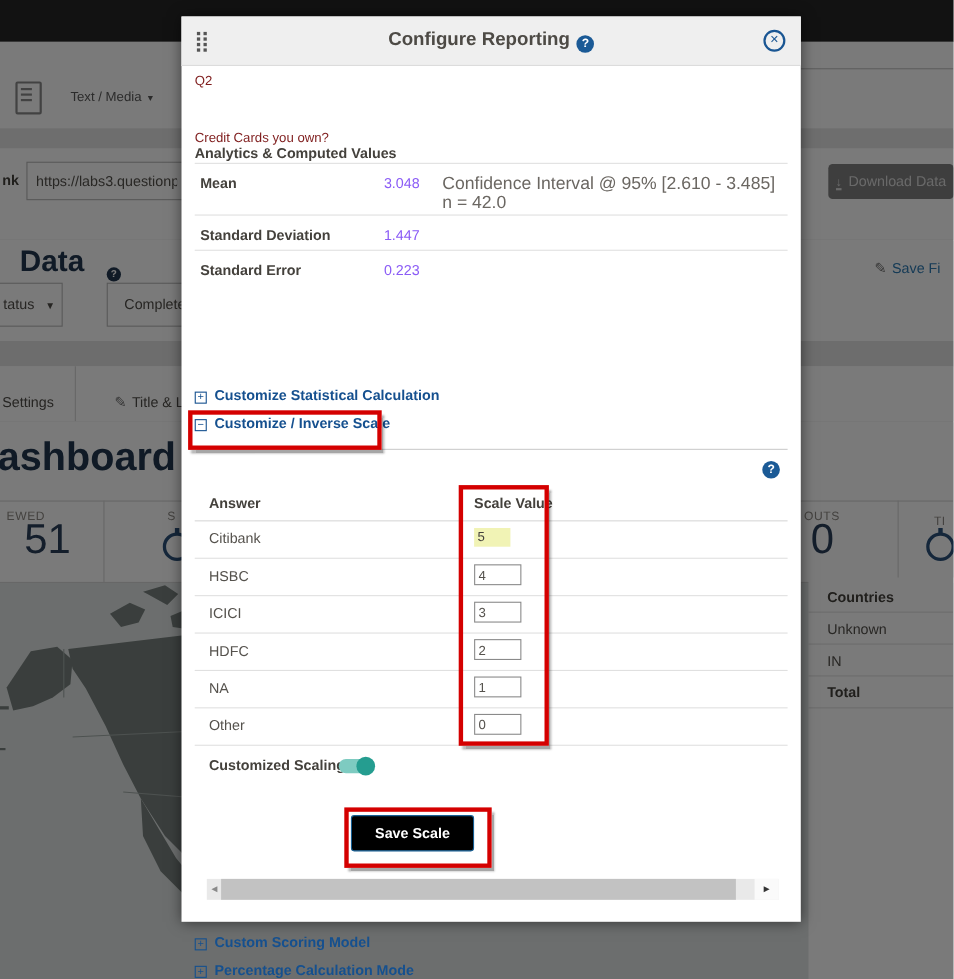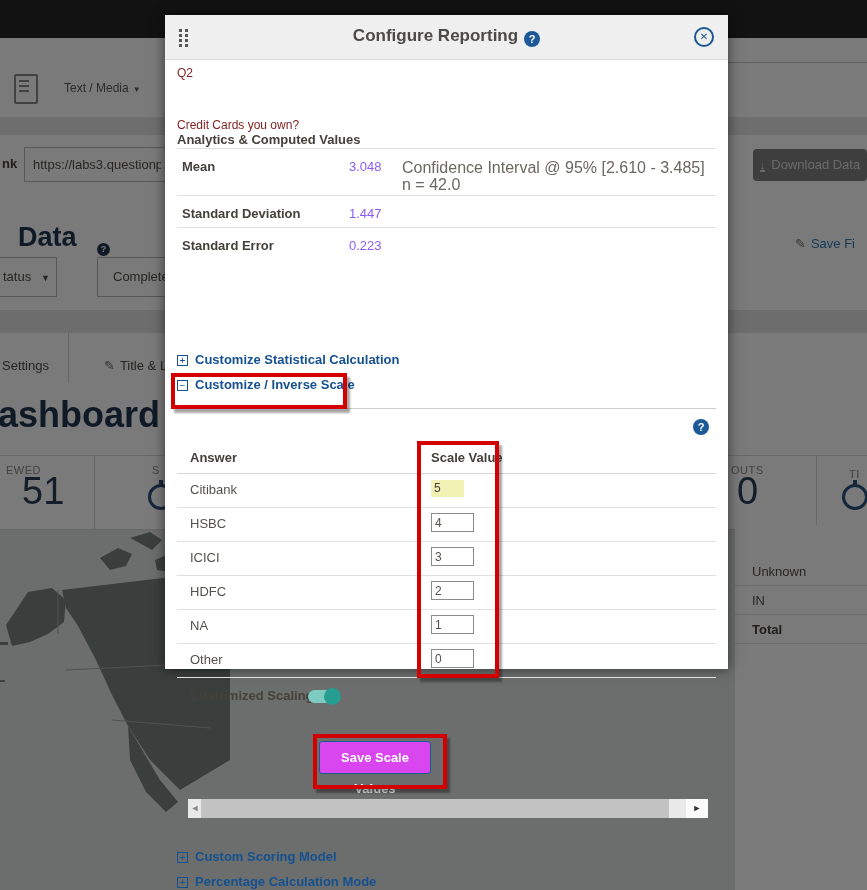--- a/index.html
+++ b/index.html
@@ -50,21 +50,21 @@
   .timer{width:26px;height:26px;border:3px solid #2c537c;border-radius:50%;box-sizing:border-box;}
   .timer i{position:absolute;left:8px;top:-7px;width:4px;height:5px;background:#2c537c;}
   #mapsection{left:0;top:530px;width:867px;height:360px;background:#e2e7e6;}
   #countriescard{left:735px;top:525px;width:132px;height:365px;background:#fff;}
   .c-row{position:absolute;left:0;width:132px;height:29px;border-bottom:1px solid #e2e2e2;font-size:13px;color:#55524d;
          line-height:29px;padding-left:17px;box-sizing:border-box;}
   .c-bold{font-weight:bold;color:#44413c;}
   
   #dim{left:0;top:0;width:867px;height:890px;background:rgba(0,0,0,0.52);z-index:5;}
   
-  #modal{left:165px;top:15px;width:563px;height:654px;background:#fff;z-index:10;box-shadow:0 0 12px rgba(0,0,0,0.55);}
+  #modal{left:165px;top:15px;width:563px;height:823px;background:#fff;z-index:10;box-shadow:0 0 12px rgba(0,0,0,0.55);}
   #m-header{left:0;top:0;width:563px;height:45px;background:#efefef;border-bottom:1px solid #dcdcdc;box-sizing:border-box;}
   #drag-dots{left:14px;top:14px;display:grid;grid-template-columns:4px 4px;grid-gap:2px;}
   #drag-dots b{width:3px;height:3px;background:#555;}
   #m-title{left:0;top:11px;width:563px;text-align:center;font-size:17px;font-weight:bold;color:#4d4a45;}
   .help-dot{display:inline-block;width:16px;height:16px;background:#1b5a96;color:#fff;border-radius:50%;
             font-size:11px;font-weight:bold;text-align:center;line-height:16px;vertical-align:-2px;margin-left:6px;}
   #m-close{left:529px;top:12px;width:20px;height:20px;border:2px solid #1a5693;border-radius:50%;box-sizing:border-box;
            color:#1a5693;font-size:10px;font-weight:bold;text-align:center;line-height:16px;}
   .body-txt{font-size:12px;color:#7f1d1d;}
   #q-code{left:12px;top:51px;}
@@ -86,21 +86,21 @@
   .sc-col{position:absolute;top:7px;font-size:13px;font-weight:bold;color:#44413c;}
   .sc-row{position:absolute;left:0;width:539px;height:34px;border-bottom:1px solid #e0e0e0;}
   .sc-answer{position:absolute;left:13px;top:9px;font-size:13px;color:#55524d;}
   .sc-highlight{position:absolute;left:254px;top:7px;width:30px;height:17px;background:#f1f3b5;
                 font-size:12px;color:#44413c;padding-left:3px;line-height:17px;}
   .sc-input{position:absolute;left:254px;top:6px;width:38px;height:17px;border:1px solid #8a8a8a;
             font-size:12px;color:#55524d;padding:0 0 0 3px;font-family:inherit;box-sizing:content-box;}
   #toggle-label{left:25px;top:673px;font-size:13px;font-weight:bold;color:#44413c;}
   #toggle{left:143px;top:675px;width:31px;height:13px;background:#7ecbc1;border-radius:7px;}
   #toggle i{position:absolute;right:-2px;top:-2px;width:17px;height:17px;background:#259d90;border-radius:50%;}
-  #save-btn{left:154px;top:726px;width:112px;height:33px;background:#d946ef;border:1px solid #155d92;border-radius:3px;
+  #save-btn{left:154px;top:726px;width:112px;height:33px;background:#000000;border:1px solid #155d92;border-radius:3px;
             color:#fff;font-size:13px;font-weight:bold;text-align:center;line-height:31px;box-sizing:border-box;}
   #scrollbar{left:23px;top:784px;width:520px;height:19px;background:#e9e9e9;}
   #sb-left{position:absolute;left:0;top:0;width:14px;height:19px;color:#8a8a8a;font-size:9px;text-align:center;line-height:19px;}
   #sb-thumb{position:absolute;left:13px;top:0;width:468px;height:19px;background:#c2c2c2;}
   #sb-right{position:absolute;right:0;top:0;width:22px;height:19px;background:#fafafa;color:#333;font-size:9px;
             text-align:center;line-height:19px;}
   #blink1{top:834px;} #blink2{top:859px;}
   #link1{top:337px;} #link2{top:362px;}
   
   .redbox{position:absolute;border:4px solid #d40000;z-index:20;box-shadow:3px 4px 2px rgba(0,0,0,0.35);}
@@ -182,20 +182,21 @@
       </g>
       <g stroke="#a2aba8" stroke-width="1" fill="none">
         <path d="M58,60 L58,104"></path>
         <path d="M66,140 L230,132"></path>
         <path d="M112,190 L210,198"></path>
       </g>
     </svg>
   </div>
 
   <div class="abs" id="countriescard">
+    <div class="c-row c-bold" style="top:3px;">Countries</div>
     <div class="c-row" style="top:32px;">Unknown</div>
     <div class="c-row" style="top:61px;">IN</div>
     <div class="c-row c-bold" style="top:90px;">Total</div>
   </div>
 
   <div class="abs" id="dim"></div>
 
   <div class="abs" id="modal">
     <div class="abs" id="m-header"></div>
     <div class="abs" id="drag-dots">

